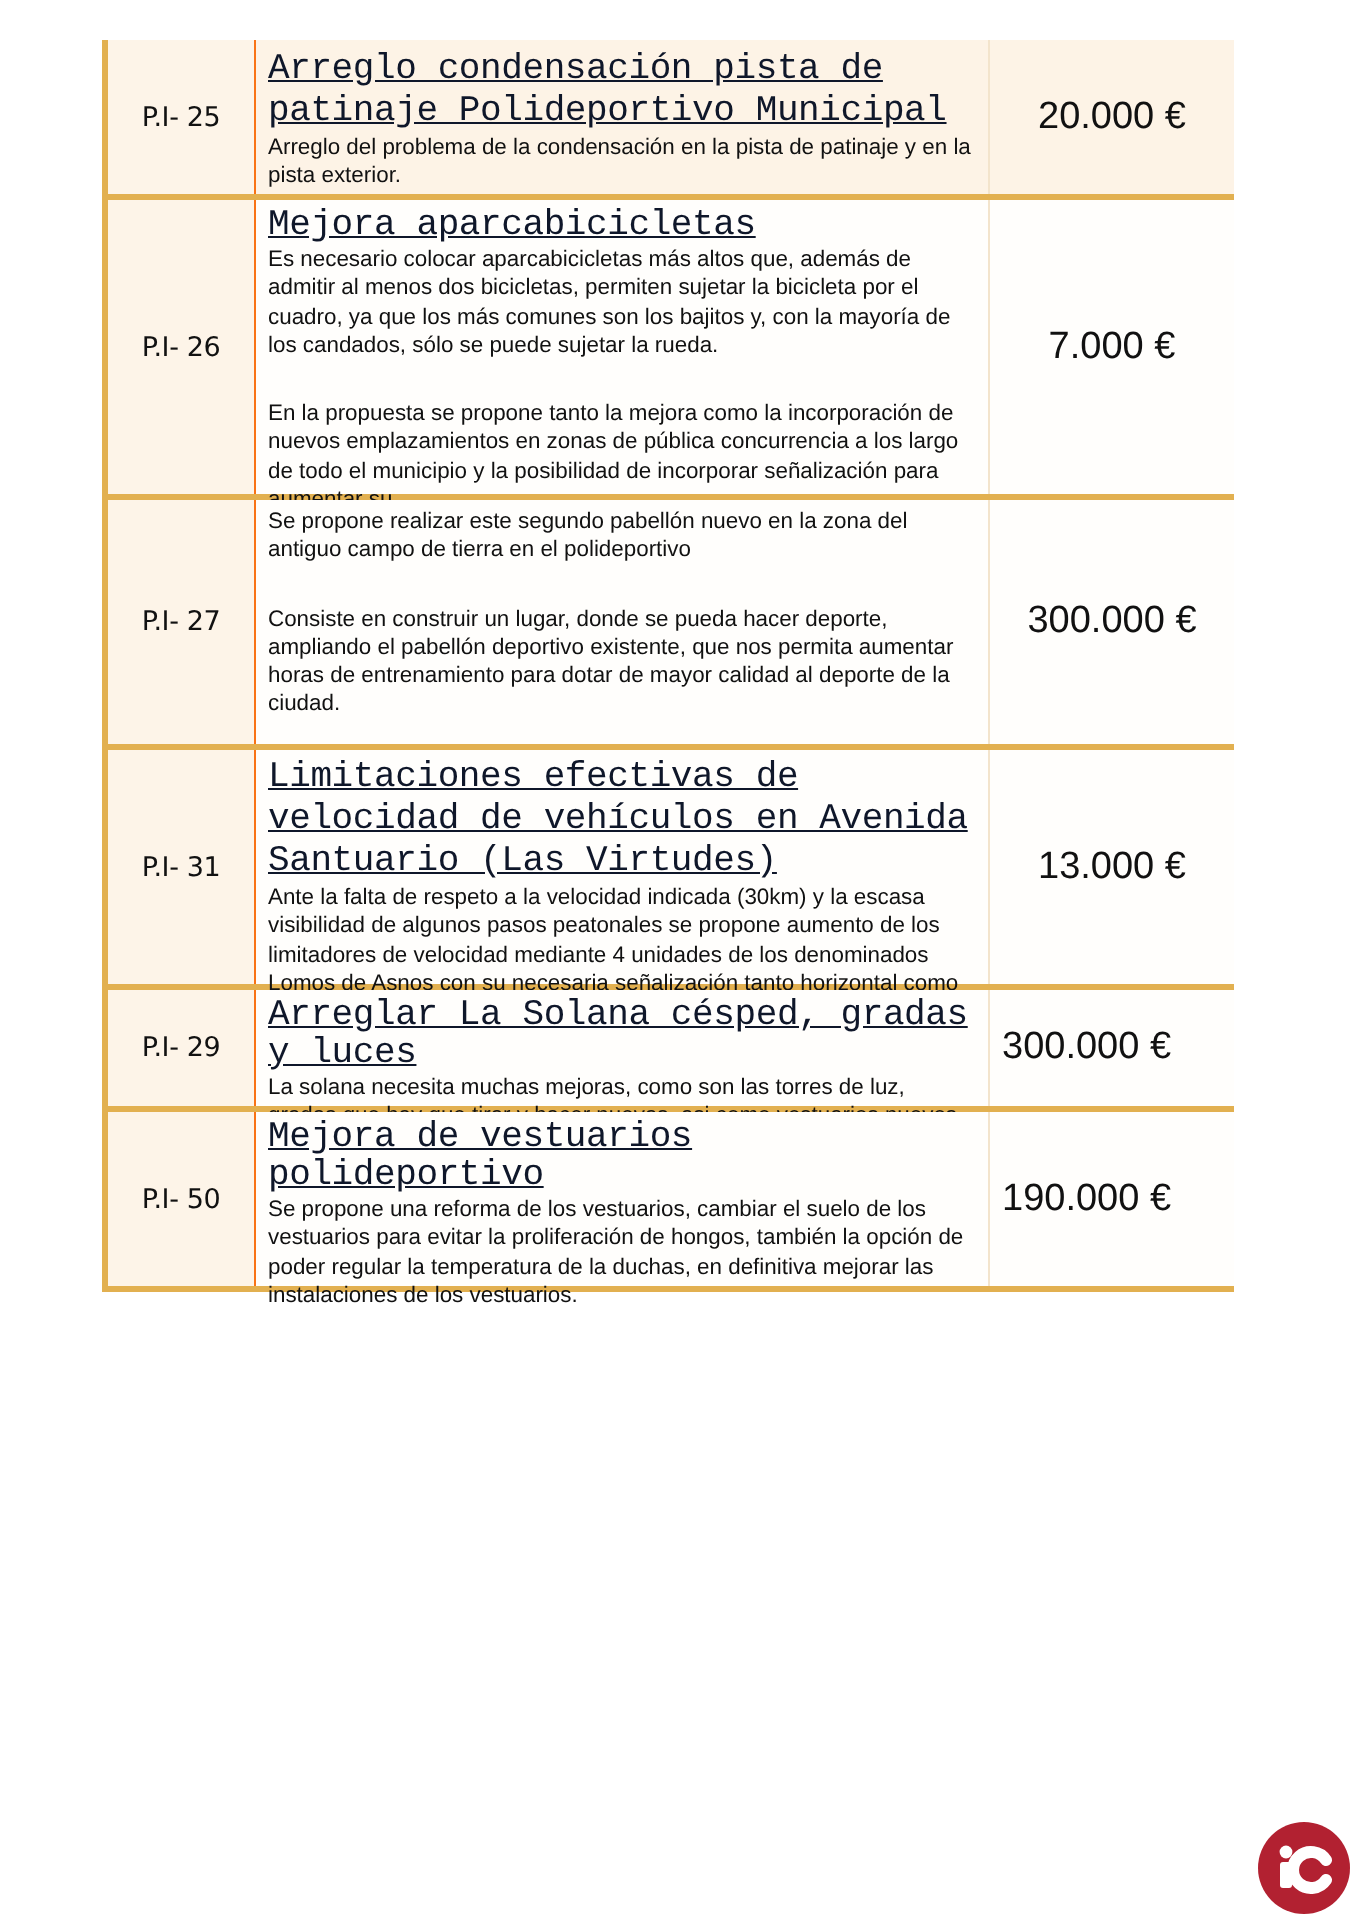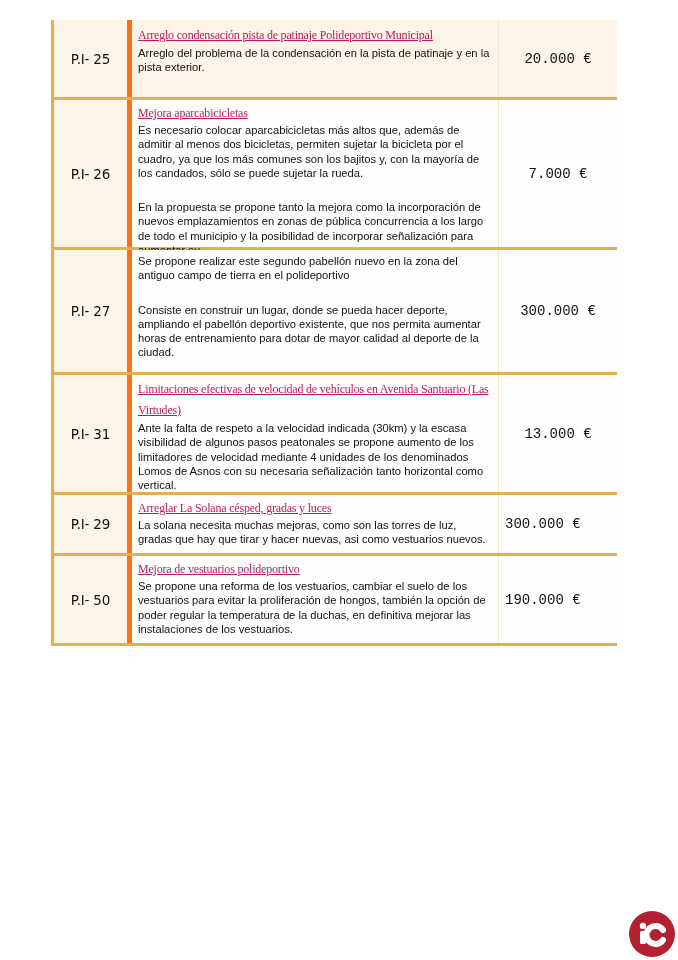--- a/index.html
+++ b/index.html
@@ -16,34 +16,34 @@
     border-bottom: 3px solid #e2b050;
     background: #fefbf6;
   }
   .row.first { background: #fdf3e6; }
   .row.first .desc, .row.first .amount { background: #fdf3e6; }
   .row:last-child { border-bottom: 3px solid #e2b050; }
   .idcell {
     width: 73px; flex: none; display: flex; align-items: center; justify-content: center;
     font-family: "DejaVu Sans", sans-serif; font-size: 13.5px; color: #111; letter-spacing: -0.2px;
     background: #fdf4e8;
-    border-right: 5px solid #f97316;
+    border-right: 1px solid #f97316;
   }
   .desc {
     width: 367px; flex: none; padding: 4px 6px 6px 6px; box-sizing: border-box;
     background: #fffefc; border-right: 1px solid #f3e4cc;
   }
   .amount {
     flex: 1; display: flex; align-items: center; justify-content: center;
-    font-family: Liberation Mono, monospace; font-size: 14px; color: #111;
+    font-family: Liberation Sans, sans-serif; font-size: 19px; color: #111;
     background: #fffefc;
   }
   .amount.left { justify-content: flex-start; padding-left: 6px; }
   .title {
-    font-family: Liberation Serif, serif; font-size: 12px; color: #be185d;
+    font-family: Liberation Mono, monospace; font-size: 18px; color: #0f172a;
     text-decoration: underline; line-height: 19px; letter-spacing: -0.2px;
   }
   .title.tall { line-height: 21px; }
   .para {
     font-family: "Liberation Sans", sans-serif; font-size: 11.2px; color: #111;
     line-height: 14.3px; margin: 0;
   }
   .para + .para { margin-top: 20px; }
   .logo {
     position: absolute; left: 629px; top: 911px; width: 46px; height: 46px;

